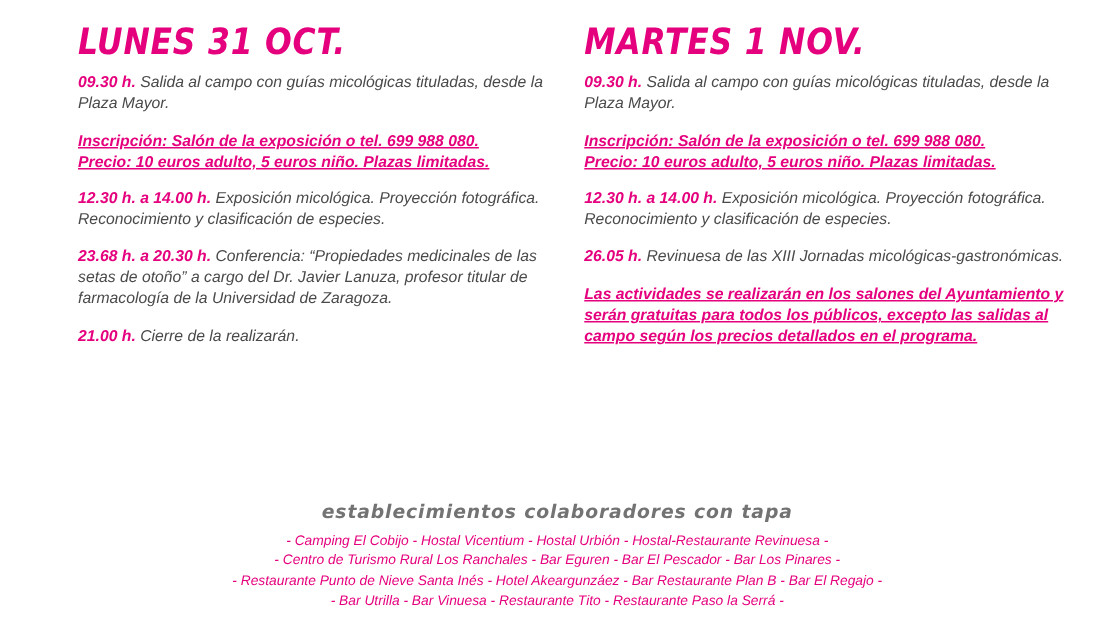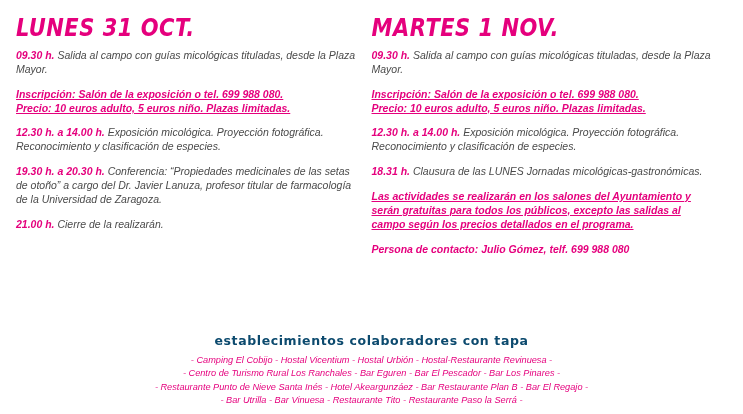--- a/index.html
+++ b/index.html
@@ -12,20 +12,21 @@
     background: #ffffff;
     font-family: "Liberation Sans", sans-serif;
     overflow: hidden;
   }
   .poster {
     position: relative;
     width: 743px;
     height: 414px;
     background: #ffffff;
     box-sizing: border-box;
+    padding-left: 36px;
   }
   .columns {
     display: flex;
     flex-direction: row;
     padding: 14px 16px 0 16px;
     box-sizing: border-box;
   }
   .column {
     width: 50%;
     box-sizing: border-box;
@@ -75,22 +76,23 @@
     font-weight: bold;
   }
   .footer {
     position: absolute;
     left: 0;
     right: 0;
     bottom: 6px;
     text-align: center;
   }
   .footer-title {
-    color: #0c4a6e;
+    color: #737373;
     font-size: 12.5px;
+    font-style: italic;
     font-weight: bold;
     letter-spacing: 0.6px;
     margin-bottom: 6px;
     font-family: "DejaVu Sans", sans-serif;
   }
   .footer-line {
     color: #e5007d;
     font-size: 9.2px;
     font-style: italic;
     line-height: 1.48;
@@ -115,21 +117,21 @@
       <div class="entry note" style="white-space:pre-line;">Inscripción: Salón de la exposición o tel. 699 988 080.
 Precio: 10 euros adulto, 5 euros niño. Plazas limitadas.</div>
 
       <div class="entry">
         <span class="time">12.30 h. a 14.00 h.</span>
         <span class="body">Exposición micológica. Proyección fotográfica. Reconocimiento y clasificación de especies.</span>
       </div>
 
 
       <div class="entry">
-        <span class="time">19.30 h. a 20.30 h.</span>
+        <span class="time">23.68 h. a 20.30 h.</span>
         <span class="body">Conferencia: “Propiedades medicinales de las setas de otoño” a cargo del Dr. Javier Lanuza, profesor titular de farmacología de la Universidad de Zaragoza.</span>
       </div>
 
       <div class="entry">
         <span class="time">21.00 h.</span>
         <span class="body">Cierre de la realizarán.</span>
       </div>
     </div>
 
     <div class="column">
@@ -142,27 +144,26 @@
 
       <div class="entry note" style="white-space:pre-line;">Inscripción: Salón de la exposición o tel. 699 988 080.
 Precio: 10 euros adulto, 5 euros niño. Plazas limitadas.</div>
 
       <div class="entry">
         <span class="time">12.30 h. a 14.00 h.</span>
         <span class="body">Exposición micológica. Proyección fotográfica. Reconocimiento y clasificación de especies.</span>
       </div>
 
       <div class="entry">
-        <span class="time">18.31 h.</span>
-        <span class="body">Clausura de las LUNES Jornadas micológicas-gastronómicas.</span>
+        <span class="time">26.05 h.</span>
+        <span class="body">Revinuesa de las XIII Jornadas micológicas-gastronómicas.</span>
       </div>
 
       <div class="note">Las actividades se realizarán en los salones del Ayuntamiento y serán gratuitas para todos los públicos, excepto las salidas al campo según los precios detallados en el programa.</div>
 
-      <div class="contact">Persona de contacto: Julio Gómez, telf. 699 988 080</div>
     </div>
 
   </div>
 
   <div class="footer">
     <div class="footer-title">establecimientos colaboradores con tapa</div>
     <div class="footer-line">- Camping El Cobijo - Hostal Vicentium - Hostal Urbión - Hostal-Restaurante Revinuesa -</div>
     <div class="footer-line">- Centro de Turismo Rural Los Ranchales - Bar Eguren - Bar El Pescador - Bar Los Pinares -</div>
     <div class="footer-line">- Restaurante Punto de Nieve Santa Inés - Hotel Akeargunzáez - Bar Restaurante Plan B - Bar El Regajo -</div>
     <div class="footer-line">- Bar Utrilla - Bar Vinuesa - Restaurante Tito - Restaurante Paso la Serrá -</div>

